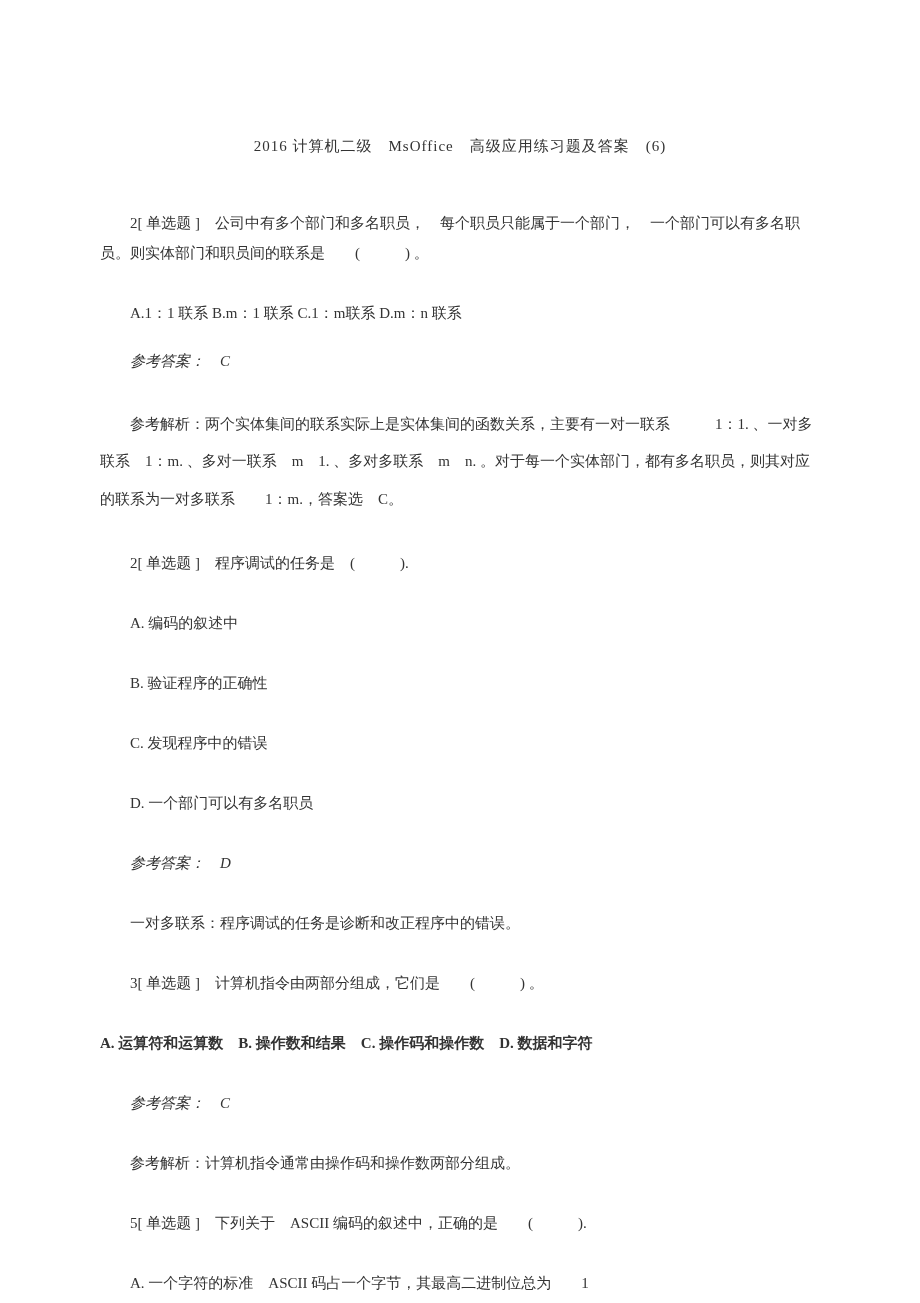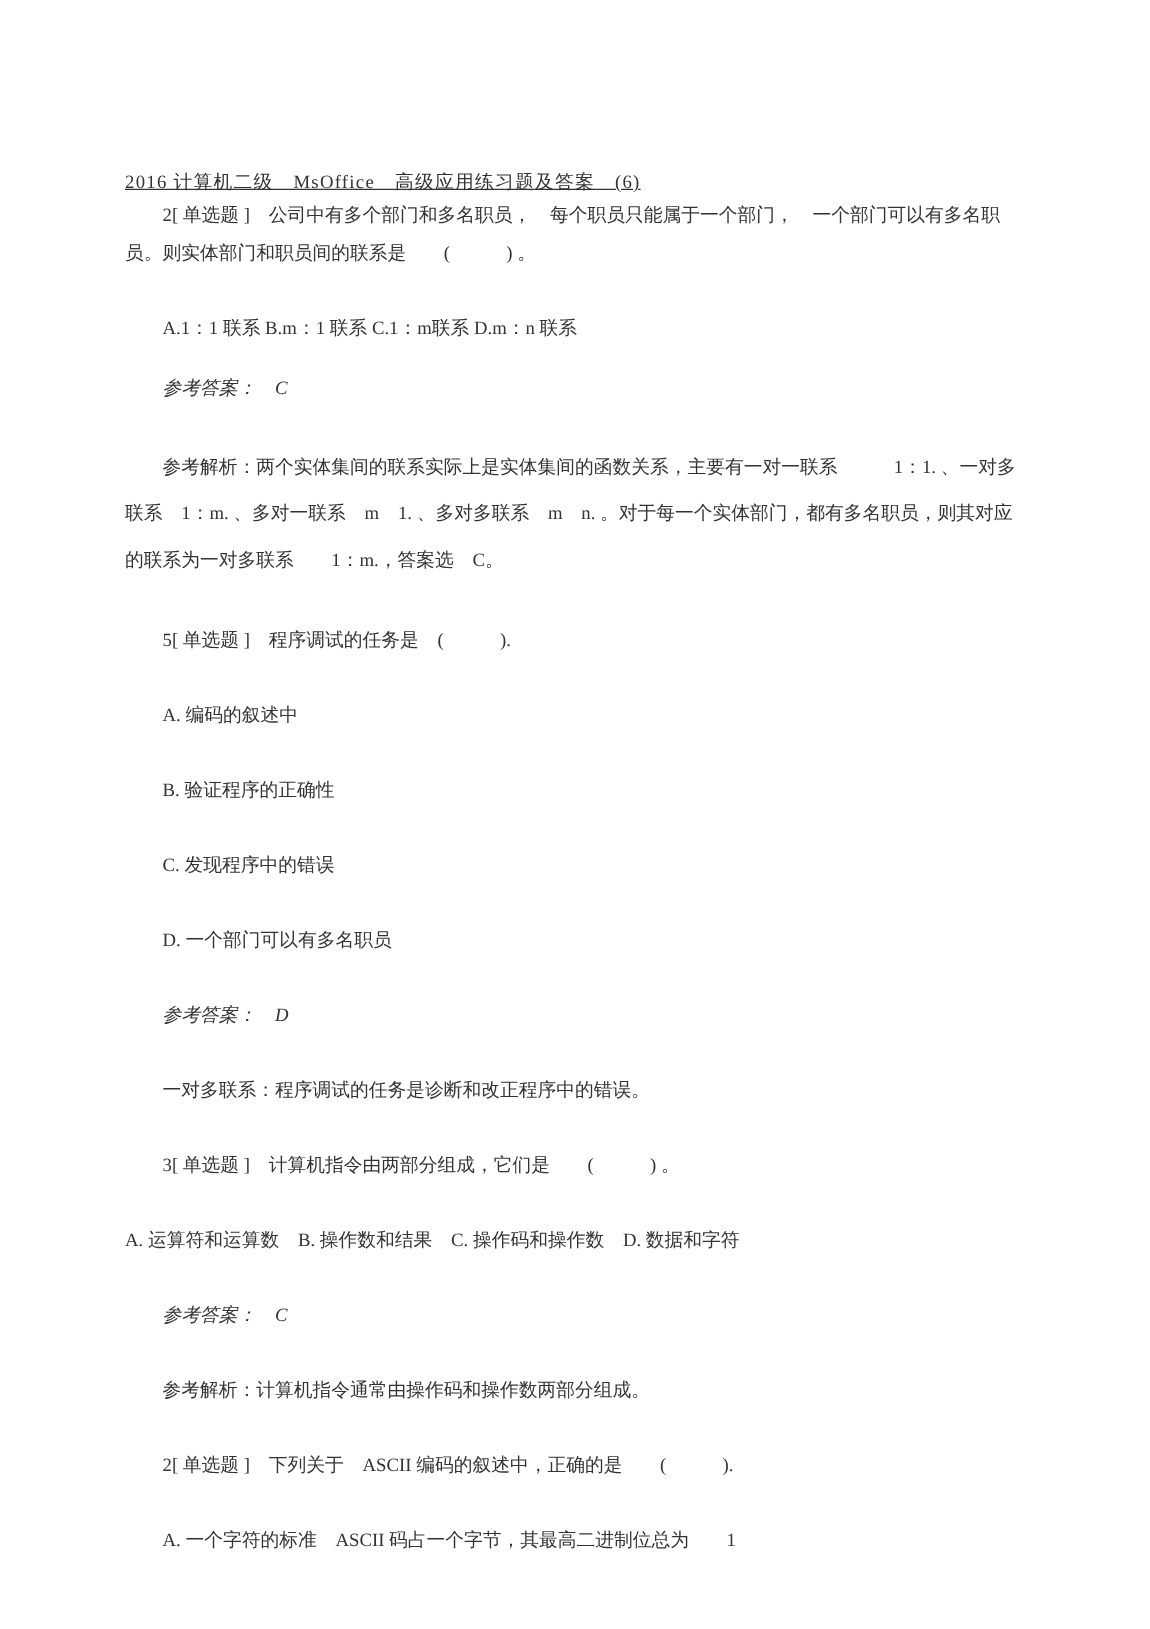--- a/index.html
+++ b/index.html
@@ -11,33 +11,34 @@
       width: 920px;
       height: 1303px;
       background: #ffffff;
       font-family: "SimSun", "宋体", serif;
       font-size: 15px;
       color: #333333;
       padding: 135px 100px 60px 100px;
       line-height: 1.5;
     }
     .title {
-      text-align: left;
+      text-align: center;
+      margin-bottom: 50px;
       letter-spacing: 1px;
-      text-decoration: underline;
     }
     .para {
       margin-bottom: 30px;
       text-indent: 2em;
       line-height: 2.0;
     }
     .para-no-indent {
       margin-bottom: 30px;
       line-height: 2.0;
       padding-left: 0;
+      font-weight: bold;
     }
     .options-line {
       margin-bottom: 18px;
       text-indent: 2em;
       line-height: 2.0;
     }
     .answer-line {
       margin-bottom: 30px;
       text-indent: 2em;
       line-height: 2.0;
@@ -60,34 +61,34 @@
 <div class="title">2016 计算机二级　MsOffice　高级应用练习题及答案　(6)</div>
 
 <div class="para">2[ 单选题 ]　公司中有多个部门和多名职员，　每个职员只能属于一个部门，　一个部门可以有多名职员。则实体部门和职员间的联系是　　(　　　) 。</div>
 
 <div class="options-line">A.1：1 联系  B.m：1 联系  C.1：m联系  D.m：n 联系</div>
 
 <div class="answer-line">参考答案：　C</div>
 
 <div class="analysis">参考解析：两个实体集间的联系实际上是实体集间的函数关系，主要有一对一联系　　　1：1. 、一对多联系　1：m. 、多对一联系　m　1. 、多对多联系　m　n. 。对于每一个实体部门，都有多名职员，则其对应的联系为一对多联系　　1：m.，答案选　C。</div>
 
-<div class="para">5[ 单选题 ]　程序调试的任务是　(　　　).</div>
+<div class="para">2[ 单选题 ]　程序调试的任务是　(　　　).</div>
 
 <div class="option-item">A. 编码的叙述中</div>
 <div class="option-item">B. 验证程序的正确性</div>
 <div class="option-item">C. 发现程序中的错误</div>
 <div class="option-item">D. 一个部门可以有多名职员</div>
 
 <div class="answer-line">参考答案：　D</div>
 
 <div class="para">一对多联系：程序调试的任务是诊断和改正程序中的错误。</div>
 
 <div class="para">3[ 单选题 ]　计算机指令由两部分组成，它们是　　(　　　) 。</div>
 
 <div class="para-no-indent">A. 运算符和运算数　B. 操作数和结果　C. 操作码和操作数　D. 数据和字符</div>
 
 <div class="answer-line">参考答案：　C</div>
 
 <div class="para">参考解析：计算机指令通常由操作码和操作数两部分组成。</div>
 
-<div class="para">2[ 单选题 ]　下列关于　ASCII 编码的叙述中，正确的是　　(　　　).</div>
+<div class="para">5[ 单选题 ]　下列关于　ASCII 编码的叙述中，正确的是　　(　　　).</div>
 
 <div class="option-item">A. 一个字符的标准　ASCII 码占一个字节，其最高二进制位总为　　1</div>
 
 </body></html>

